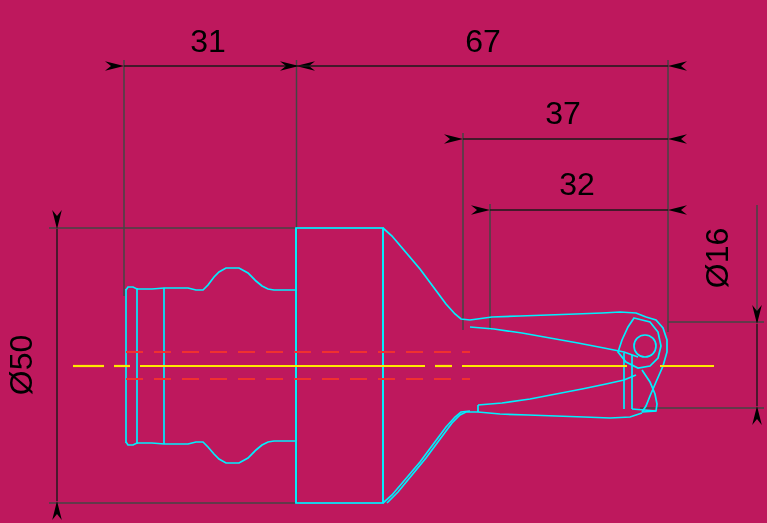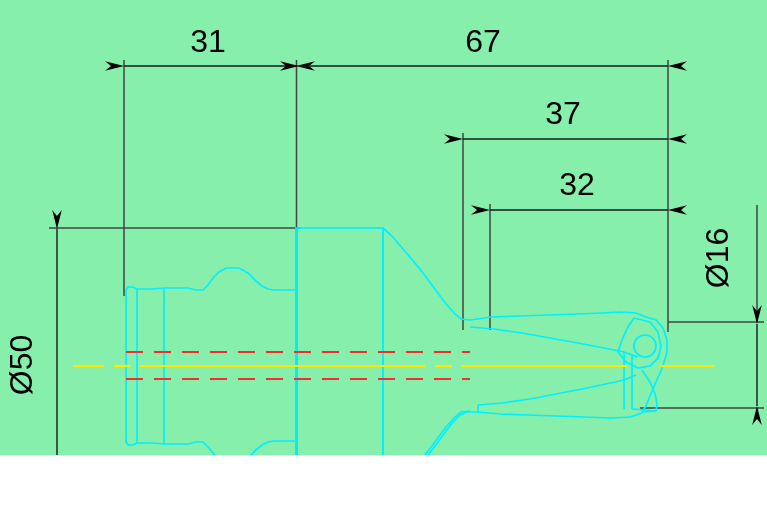--- a/index.html
+++ b/index.html
@@ -6,22 +6,22 @@
     margin: 0;
     padding: 0;
     background: #ffffff;
   }
   body {
     font-family: "Liberation Sans", sans-serif;
   }
   #drawing-root {
     position: relative;
     width: 767px;
-    height: 455px;
-    background: #86efac;
+    height: 523px;
+    background: #be185d;
     overflow: hidden;
   }
   #cad-svg {
     position: absolute;
     left: 0;
     top: 0;
     width: 767px;
     height: 523px;
     display: block;
   }

